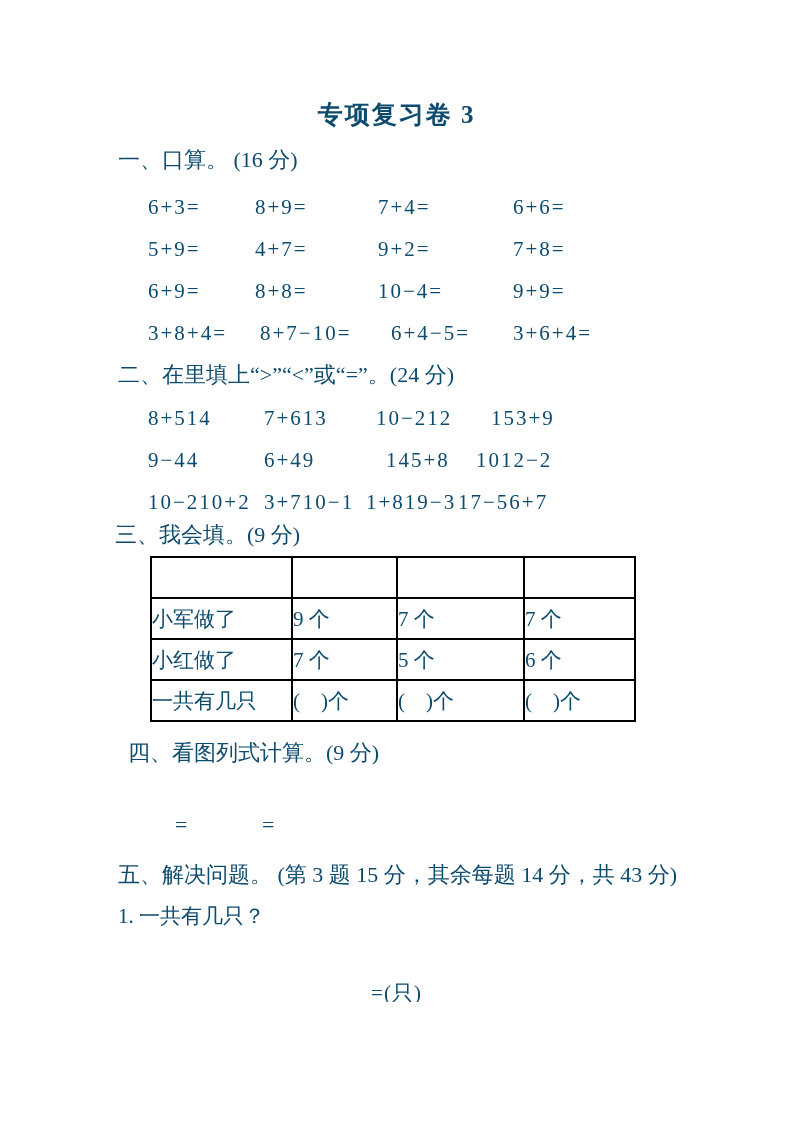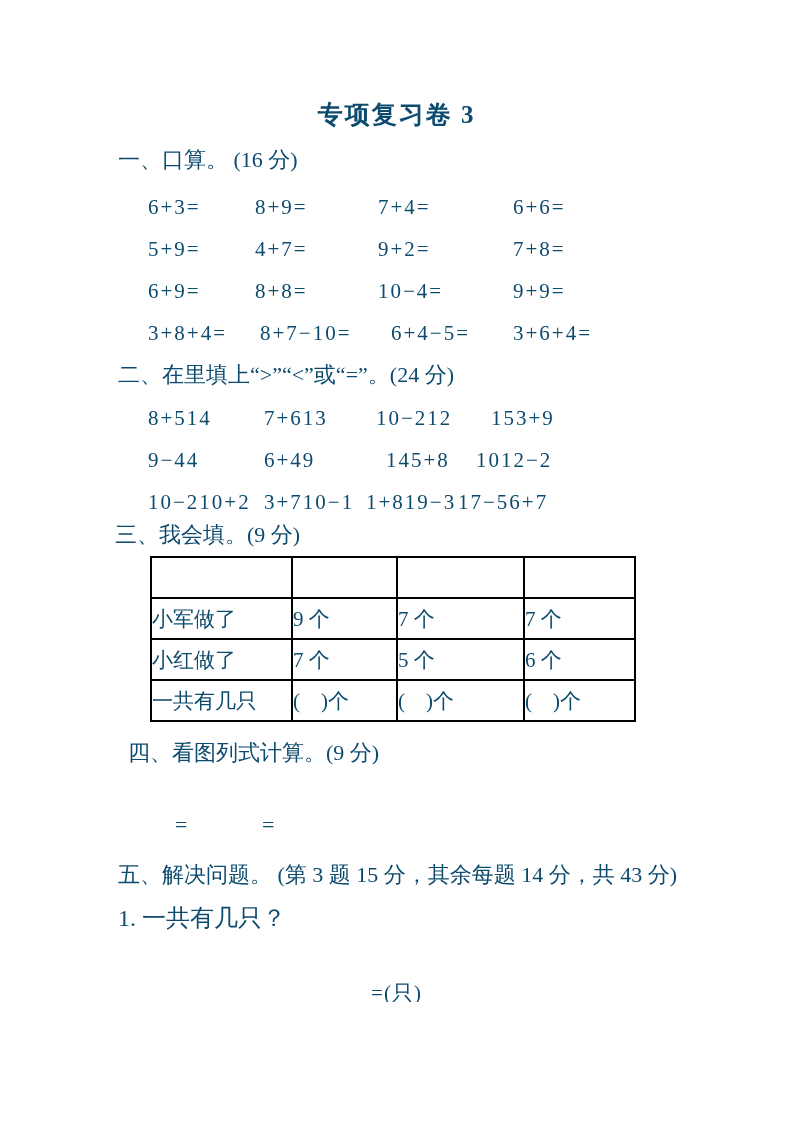--- a/index.html
+++ b/index.html
@@ -17,21 +17,21 @@
     text-align:center;
     font-size:25px;font-weight:bold;
     letter-spacing:2px;
   }
   .heading{font-size:22px;}
   .s1h{left:118px;top:146px;}
   .s2h{left:118px;top:361px;}
   .s3h{left:115px;top:521px;}
   .s4h{left:128px;top:739px;}
   .s5h{left:118px;top:861px;}
-  .q1{left:118px;top:903px;font-size:24px;text-align:center;}
+  .q1{left:118px;top:903px;font-size:21px;text-align:center;}
 
   .prow{left:148px;font-size:21px;}
   .prow span{display:inline-block;letter-spacing:2px;}
   .s1.r1{top:194px;} .s1.r2{top:236px;} .s1.r3{top:278px;} .s1.r4{top:320px;}
   .s2.r1{top:405px;} .s2.r2{top:447px;} .s2.r3{top:489px;}
 
   .s1 .c0{width:107px;} .s1 .c1{width:115px;} .s1 .c2{width:135px;margin-left:8px;}
   .s1.r4 .c0{width:112px;} .s1.r4 .c1{width:123px;} .s1.r4 .c2{width:122px;}
   .s2.r1 .c0{width:116px;} .s2.r1 .c1{width:112px;} .s2.r1 .c2{width:115px;}
   .s2.r2 .c0{width:116px;} .s2.r2 .c1{width:122px;} .s2.r2 .c2{width:90px;}

